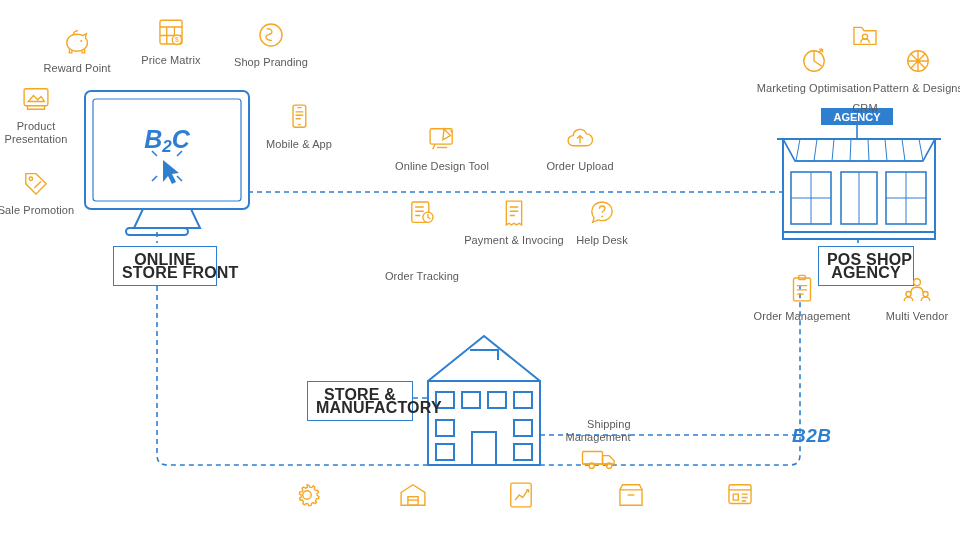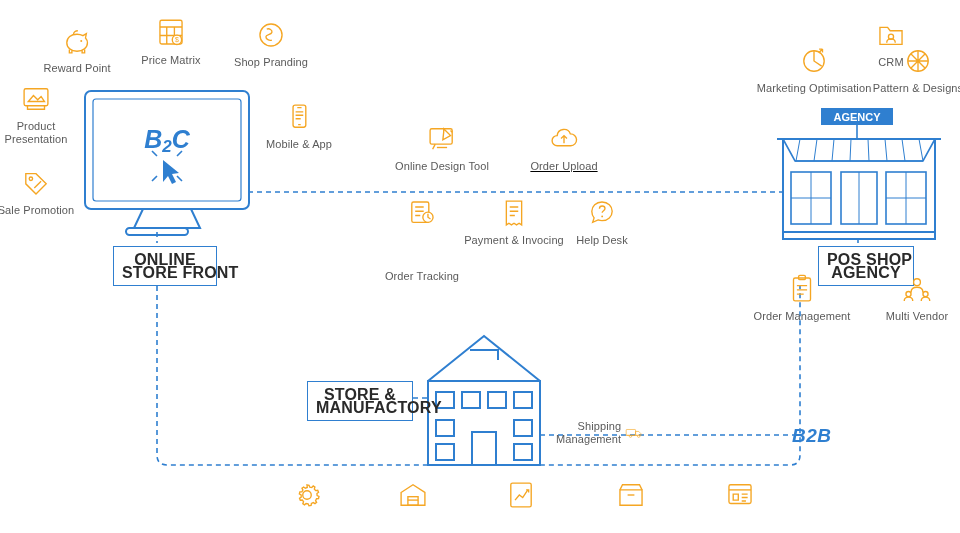--- a/index.html
+++ b/index.html
@@ -184,21 +184,21 @@
   <svg class="icon" viewBox="0 0 40 40" fill="none" stroke="#f5a623" stroke-width="1.6">
     <rect x="6" y="8" width="26" height="18" rx="2"></rect>
     <path d="M14 30h12"></path>
     <path d="M12 26l-3 6"></path>
     <path d="M22 8l8 8-9 5 1-9z" fill="#ffffff"></path>
     <path d="M30 10l2 2"></path>
   </svg>
   <div class="lbl">Online Design Tool</div>
 </div>
 
-<div class="node" style="left:520px;top:122px;width:88px;text-decoration:underline;">
+<div class="node" style="left:536px;top:122px;width:88px;">
   <svg class="icon" viewBox="0 0 40 40" fill="none" stroke="#f5a623" stroke-width="1.6">
     <path d="M12 28a6 6 0 010-12 8 8 0 0115.5-2A6 6 0 0128 28z"></path>
     <path d="M20 25v-9M16.5 19.5L20 16l3.5 3.5"></path>
   </svg>
   <div class="lbl">Order Upload</div>
 </div>
 
 <div class="node" style="left:378px;top:196px;width:88px;gap:36px;">
   <svg class="icon" viewBox="0 0 40 40" fill="none" stroke="#f5a623" stroke-width="1.6">
     <rect x="8" y="7" width="20" height="24" rx="2"></rect>
@@ -228,21 +228,21 @@
 
 <div class="node" style="left:715px;top:44px;width:126px;margin-left:36px;">
   <svg class="icon" viewBox="0 0 40 40" fill="none" stroke="#f5a623" stroke-width="1.6">
     <circle cx="20" cy="20" r="12"></circle>
     <path d="M20 8v12l9 6"></path>
     <path d="M26 10l4-4M30 6h-4M30 6v4"></path>
   </svg>
   <div class="lbl">Marketing Optimisation</div>
 </div>
 
-<div class="node" style="left:848px;top:18px;width:86px;">
+<div class="node" style="left:822px;top:18px;width:86px;gap:46px;">
   <svg class="icon" viewBox="0 0 40 40" fill="none" stroke="#f5a623" stroke-width="1.6">
     <path d="M7 31V11h9l3 4h14v16z"></path>
     <circle cx="20" cy="22" r="3"></circle>
     <path d="M15 29c0-3 2.3-4.5 5-4.5s5 1.5 5 4.5"></path>
   </svg>
   <div class="lbl">CRM</div>
 </div>
 
 <div class="node" style="left:872px;top:44px;width:92px;">
   <svg class="icon" viewBox="0 0 40 40" fill="none" stroke="#f5a623" stroke-width="1.6">
@@ -265,21 +265,21 @@
   <svg class="icon" viewBox="0 0 40 40" fill="none" stroke="#f5a623" stroke-width="1.6">
     <circle cx="20" cy="12" r="4"></circle>
     <path d="M13 24c0-4 3-6 7-6s7 2 7 6"></path>
     <circle cx="10" cy="26" r="3"></circle>
     <circle cx="30" cy="26" r="3"></circle>
     <path d="M5 34c0-3 2.2-4.5 5-4.5s5 1.5 5 4.5M25 34c0-3 2.2-4.5 5-4.5s5 1.5 5 4.5"></path>
   </svg>
   <div class="lbl">Multi Vendor</div>
 </div>
 
-<div class="node" style="left:556px;top:418px;width:88px;flex-direction:row;align-items:center;">
+<div class="node" style="left:556px;top:418px;width:88px;flex-direction:column;align-items:center;">
   <div class="lbl" style="margin-top:0;margin-right:4px;text-align:right;">Shipping
 Management</div>
   <svg class="icon" style="width:40px;height:30px;" viewBox="0 0 48 32" fill="none" stroke="#f5a623" stroke-width="1.6">
     <rect x="3" y="7" width="24" height="15" rx="1.5"></rect>
     <path d="M27 12h8l6 6v4H27z"></path>
     <circle cx="14" cy="24" r="3.2"></circle>
     <circle cx="35" cy="24" r="3.2"></circle>
     <path d="M3 22h8M18 22h13"></path>
   </svg>
 </div>

